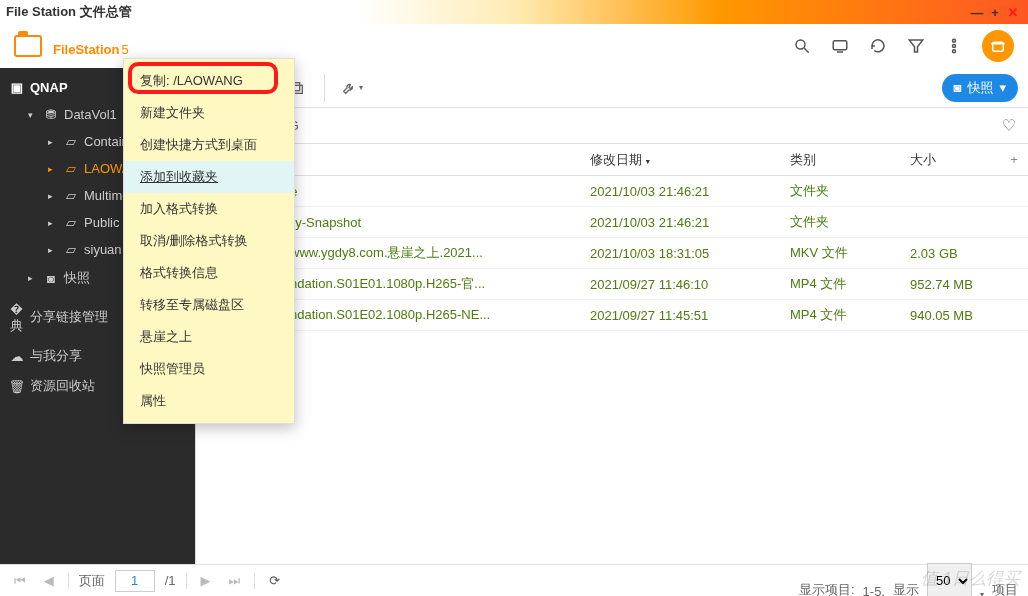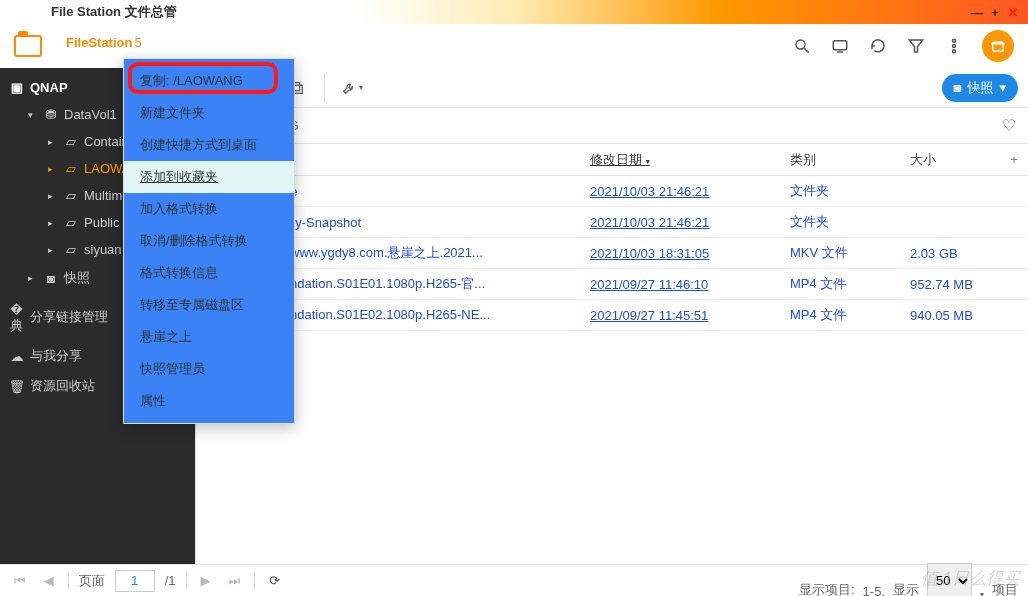--- a/index.html
+++ b/index.html
@@ -1,21 +1,21 @@
 <!DOCTYPE html>
 <html><head>
 <meta charset="utf-8">
 <style>
 *{box-sizing:border-box;margin:0;padding:0;font-family:"Microsoft YaHei",Arial,sans-serif;font-size:13px;}
 body{width:1028px;height:596px;overflow:hidden;background:#fff;position:relative;}
 .titlebar{height:24px;background:linear-gradient(90deg,#fff 0%,#fff 35%,#ffecb3 50%,#ff9800 70%,#ff5722 100%);display:flex;align-items:center;padding:0 6px;color:#333;font-size:12px;font-weight:bold;}
-.titlebar .caption{flex:1;margin-left:45px;}
+.titlebar .caption{flex:1;}
 .titlebar .wbtn{width:18px;text-align:center;font-weight:bold;cursor:pointer;}
 .topbar{height:44px;display:flex;align-items:center;padding:0 14px;}
-.logo-wrap{display:flex;align-items:flex-start;gap:24px;color:#ff8a00;font-size:22px;font-weight:bold;}
+.logo-wrap{display:flex;align-items:flex-end;gap:11px;color:#ff8a00;font-size:22px;font-weight:bold;}
 .logo-ic{width:28px;height:22px;border:2px solid #ff8a00;border-radius:3px;position:relative;}
 .logo-ic:before{content:"";position:absolute;top:-6px;left:2px;width:10px;height:4px;background:#ff8a00;border-radius:2px 2px 0 0;}
 .logo-text .num{font-weight:normal;margin-left:2px;}
 .top-actions{margin-left:auto;display:flex;align-items:center;gap:18px;}
 .tic{width:20px;height:20px;display:flex;align-items:center;justify-content:center;color:#555;cursor:pointer;}
 .tic svg{width:18px;height:18px;stroke:#555;fill:none;stroke-width:2;}
 .badge-orange{width:32px;height:32px;border-radius:50%;background:#ff9800;display:flex;align-items:center;justify-content:center;color:#fff;}
 .main{display:flex;height:calc(596px - 24px - 44px - 32px);}
 .sidebar{width:195px;background:#2b2b2b;color:#ccc;padding-top:6px;font-size:12px;}
 .srow{display:flex;align-items:center;padding:6px 10px;gap:6px;cursor:pointer;}
@@ -30,37 +30,37 @@
 .tb{width:30px;height:28px;display:flex;align-items:center;justify-content:center;color:#666;cursor:pointer;position:relative;}
 .tb .dd{font-size:8px;margin-left:2px;}
 .tb.sep{border-left:1px solid #ddd;width:1px;margin:0 4px;}
 .snap{margin-left:auto;background:#1e88e5;color:#fff;height:28px;border-radius:14px;padding:0 12px;display:flex;align-items:center;gap:6px;font-size:12px;cursor:pointer;}
 .bpath{height:36px;border-bottom:1px solid #e0e0e0;display:flex;align-items:center;padding:0 12px;gap:14px;color:#666;}
 .bpath .heart{margin-left:auto;font-size:16px;}
 .thead{display:flex;height:32px;align-items:center;border-bottom:1px solid #e0e0e0;color:#333;font-size:12px;}
 .thead>div,.trow>div{padding:0 10px;}
 .c-ic{width:32px;}
 .c-name{flex:1;}
-.c-date{width:200px;text-decoration:underline;}
+.c-date{width:200px;}
 .c-type{width:120px;}
 .c-size{width:100px;text-align:left;}
 .c-plus{width:28px;text-align:center;color:#888;}
 .tbody{flex:1;overflow-y:auto;}
-.trow{display:flex;height:31px;align-items:center;border-bottom:1px solid #f0f0f0;font-size:12px;color:#1d4ed8;}
+.trow{display:flex;height:31px;align-items:center;border-bottom:1px solid #f0f0f0;font-size:12px;color:#4d7c0f;}
 .fic{width:18px;height:14px;background:#ffcc66;border-radius:2px;position:relative;display:inline-block;}
 .fic:before{content:"";position:absolute;top:-3px;left:0;width:8px;height:3px;background:#ffcc66;border-radius:2px 2px 0 0;}
 .recy svg{width:16px;height:16px;}
 .vfic{width:16px;height:18px;background:#e0e0e0;border-radius:2px;display:inline-block;position:relative;}
 .statusbar{height:32px;border-top:1px solid #e0e0e0;display:flex;align-items:center;padding:0 10px;gap:10px;font-size:12px;color:#666;}
 .pgbtn{color:#bbb;cursor:pointer;padding:0 4px;}
 .pgbtn.on{color:#555;}
 .pginput{width:40px;height:22px;border:1px solid #ccc;text-align:center;color:#1e88e5;}
 .sb-right{margin-left:auto;display:flex;align-items:flex-end;gap:8px;}
 .sel50{height:36px;border:1px solid #ccc;padding:0 4px;}
-.ctxmenu{position:absolute;left:123px;top:58px;width:172px;background:#3b82f6;box-shadow:0 4px 14px rgba(0,0,0,0.25);border:1px solid #ddd;padding:6px 0;z-index:50;}
+.ctxmenu{position:absolute;left:123px;top:58px;width:172px;background:#fef9c3;box-shadow:0 4px 14px rgba(0,0,0,0.25);border:1px solid #ddd;padding:6px 0;z-index:50;}
 .ctxitem{padding:7px 16px;font-size:13px;color:#333;cursor:pointer;}
 .ctxitem.hl{background:#e0f5f4;text-decoration:underline;}
 .ctxitem.first{white-space:nowrap;}
 .annot{position:absolute;left:128px;top:62px;width:150px;height:32px;border:4px solid #ff1a1a;border-radius:10px;z-index:60;pointer-events:none;}
 .watermark{position:absolute;right:8px;bottom:6px;color:rgba(120,120,120,0.28);font-size:17px;font-style:italic;pointer-events:none;}
 </style>
 </head>
 <body>
 
 <div class="titlebar">

